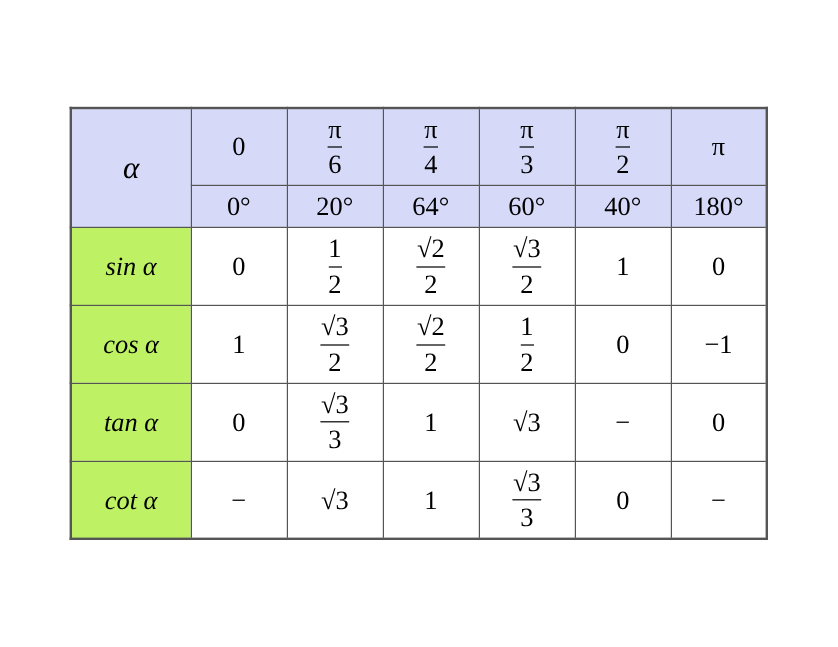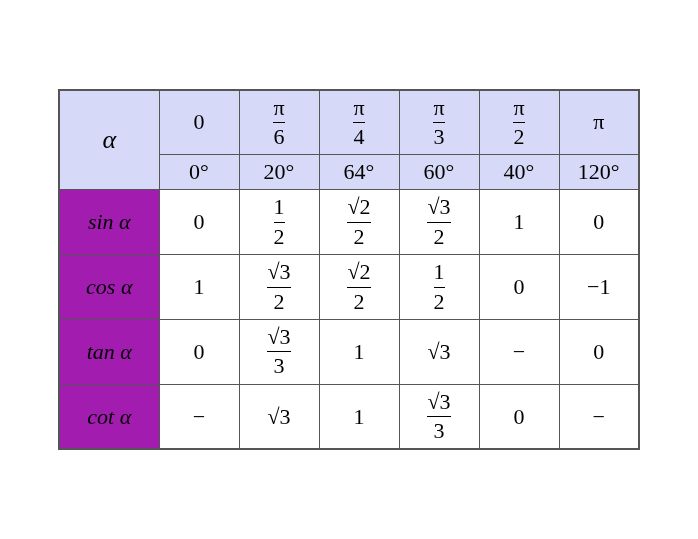--- a/index.html
+++ b/index.html
@@ -26,21 +26,21 @@
       min-width: 80px;
       min-height: 60px;
       font-size: 22px;
     }
 
     .header-bg {
       background-color: #d6d9f7;
     }
 
     .row-label-bg {
-      background-color: #a21caf;
+      background-color: #bef264;
     }
 
     .cell-normal {
       background-color: #fff;
     }
 
     .fraction {
       display: inline-flex;
       flex-direction: column;
       align-items: center;
@@ -105,21 +105,21 @@
     </td>
     <td class="header-bg">π</td>
   </tr>
 
   <tr>
     <td class="header-bg">0°</td>
     <td class="header-bg">20°</td>
     <td class="header-bg">64°</td>
     <td class="header-bg">60°</td>
     <td class="header-bg">40°</td>
-    <td class="header-bg">120°</td>
+    <td class="header-bg">180°</td>
   </tr>
 
   <tr>
     <td class="row-label-bg">
       <span class="italic">sin α</span>
     </td>
     <td class="cell-normal">0</td>
     <td class="cell-normal">
       <span class="fraction">
         <span class="numer">1</span>

